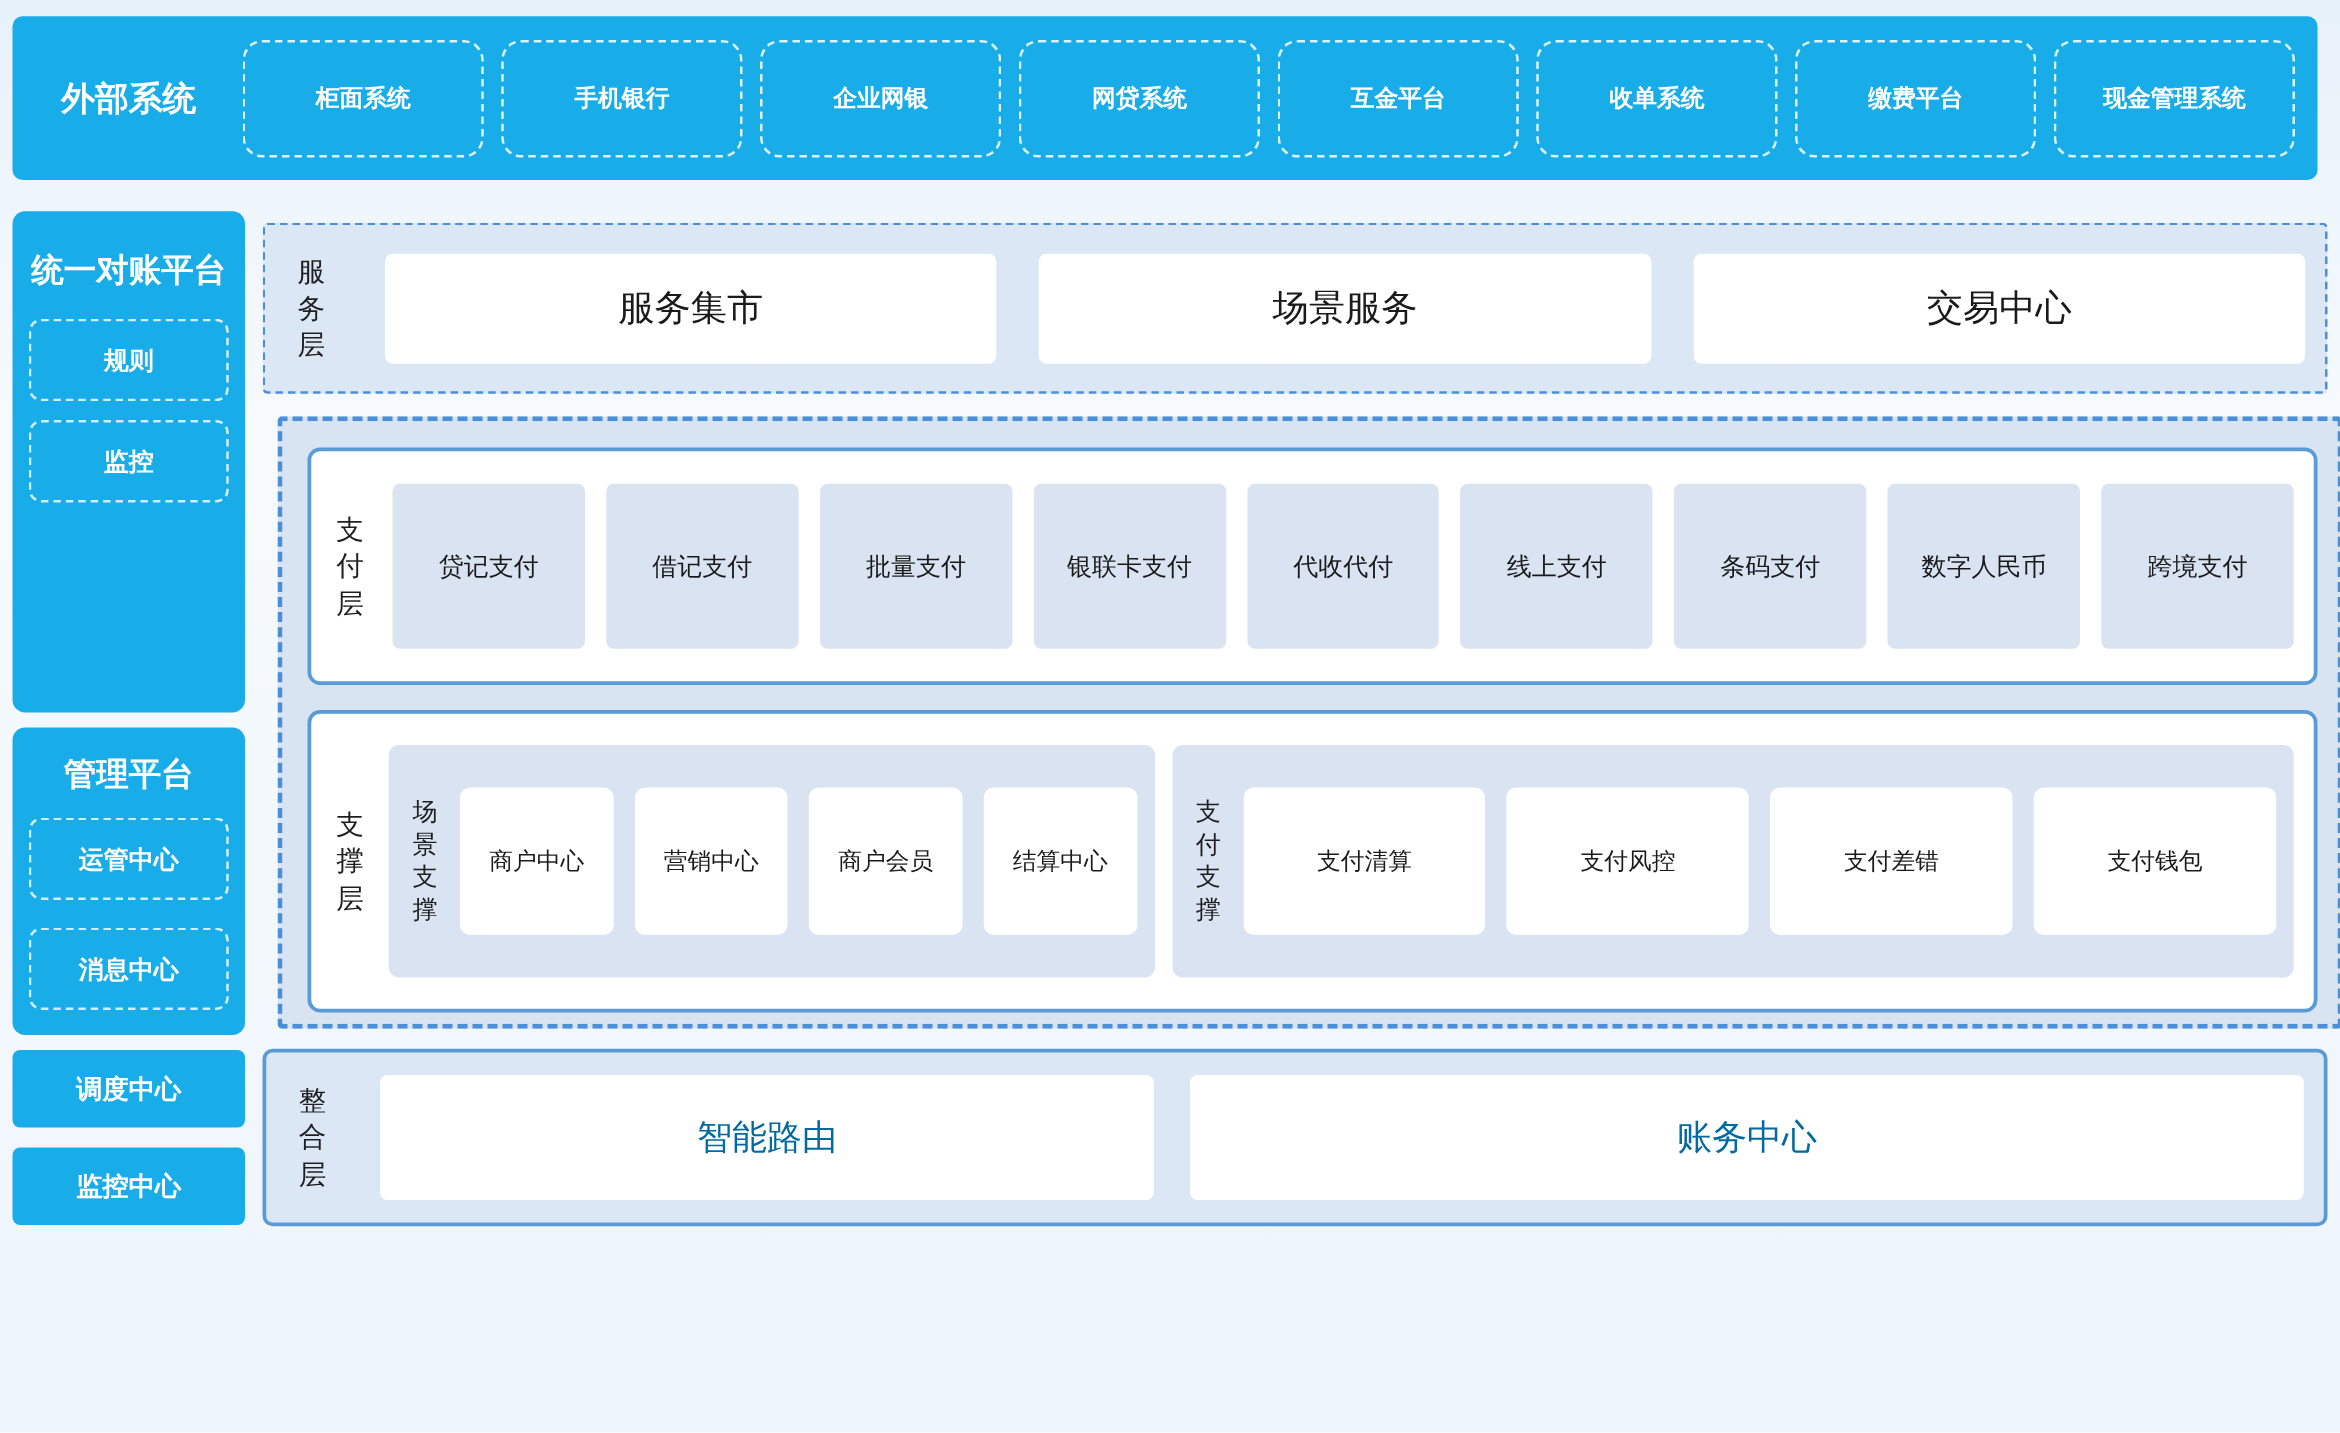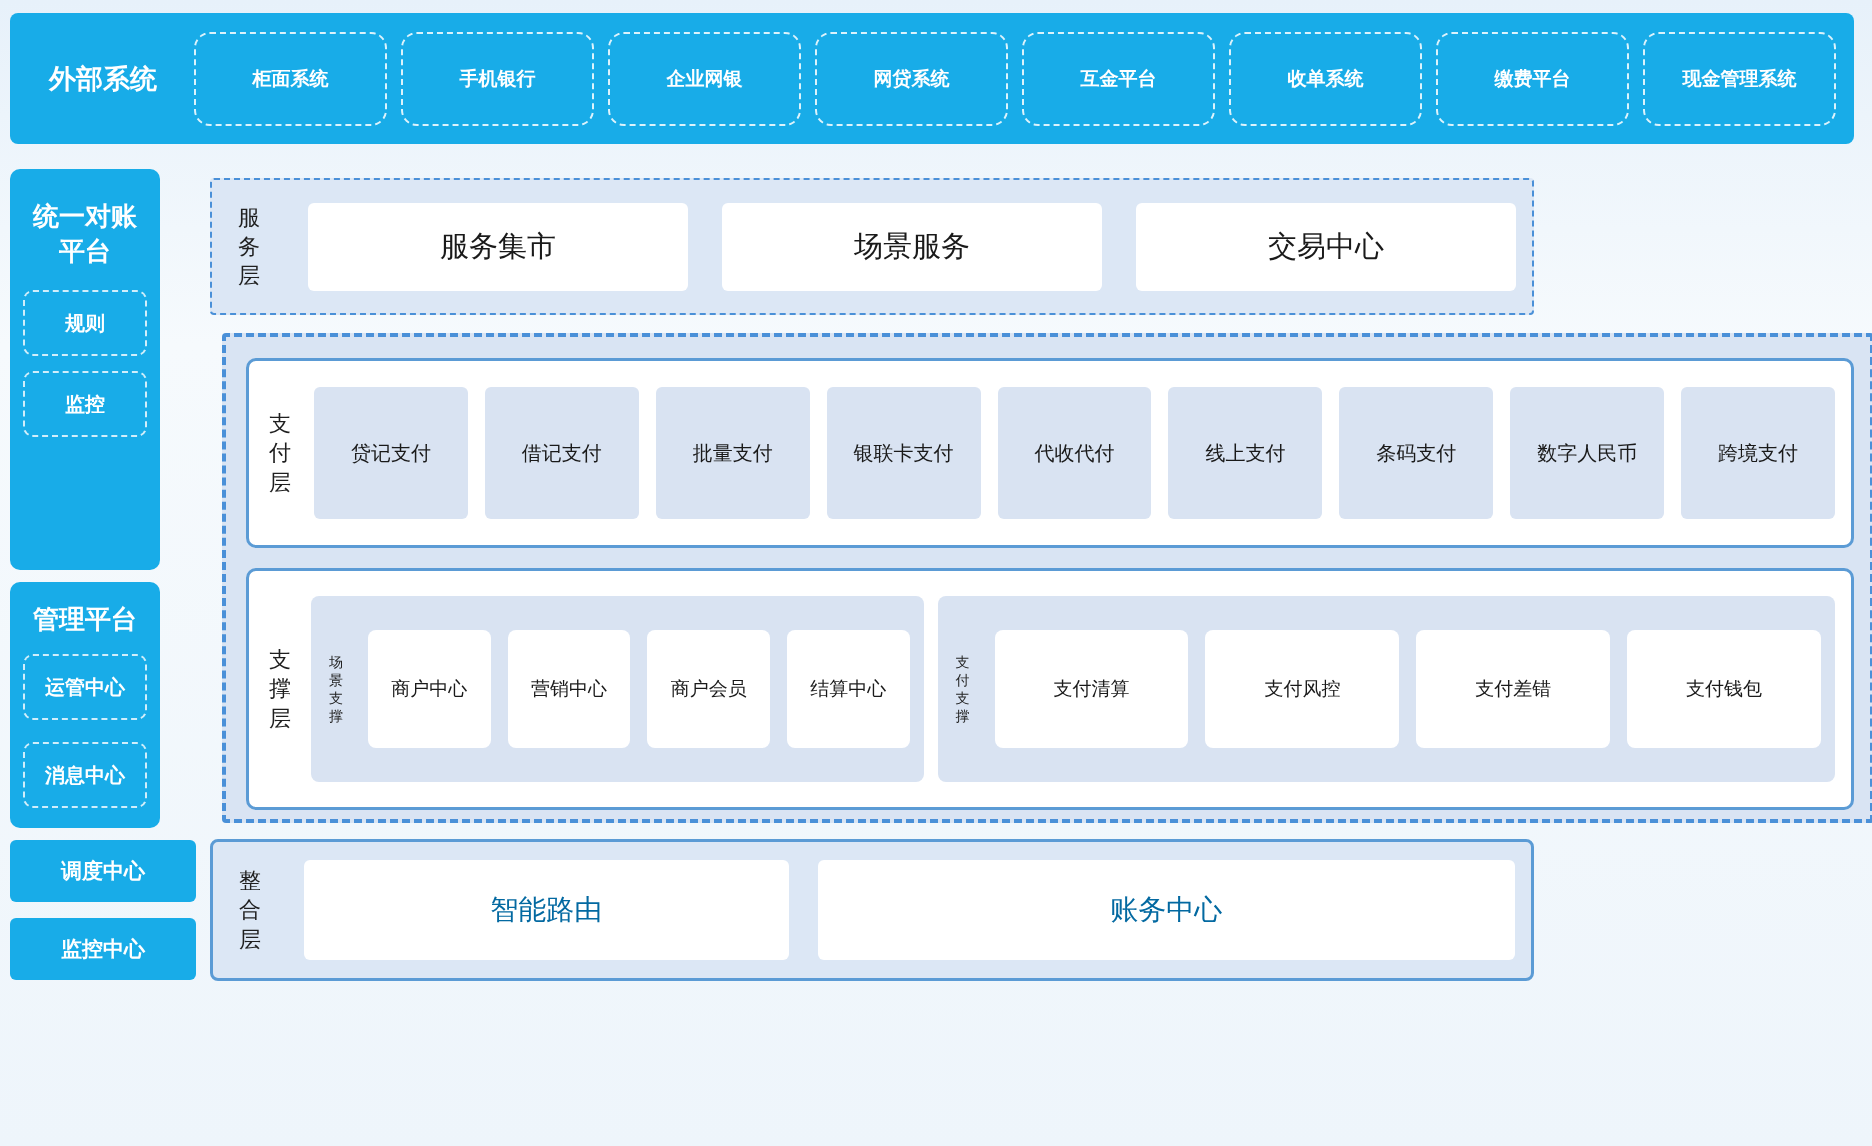--- a/index.html
+++ b/index.html
@@ -15,36 +15,36 @@
     display:flex;align-items:center;color:#fff;box-sizing:border-box;
   }
   .bar-title{font-weight:bold;font-size:27px;text-align:center;flex:none;}
   .bar-items{flex:1;display:flex;gap:14px;}
   .dash-item{
     flex:1;height:90px;border:2px dashed rgba(255,255,255,.85);border-radius:16px;
     display:flex;align-items:center;justify-content:center;
     font-size:19px;font-weight:bold;color:#fff;
   }
   .side-block{
-    position:absolute;left:10px;width:150px;background:#18ace8;border-radius:10px;
+    position:absolute;left:10px;width:186px;background:#18ace8;border-radius:10px;
     color:#fff;padding:0 13px;box-sizing:border-box;
   }
   .side-title{font-size:26px;font-weight:bold;text-align:center;}
   .side-item{
     height:62px;border:2px dashed rgba(255,255,255,.8);border-radius:10px;
     display:flex;align-items:center;justify-content:center;
     font-size:20px;font-weight:bold;margin-top:15px;
   }
   .side-solid{
     position:absolute;left:10px;width:186px;height:62px;background:#18ace8;border-radius:6px;
     color:#fff;display:flex;align-items:center;justify-content:center;
     font-size:21px;font-weight:bold;
   }
   
-  .layer{position:absolute;left:210px;width:1324px;box-sizing:border-box;display:flex;align-items:center;}
+  .layer{position:absolute;left:210px;width:1652px;box-sizing:border-box;display:flex;align-items:center;}
   .vlabel{
     flex:none;width:26px;margin:0 12px 0 8px;font-size:22px;color:#1f1f1f;
     line-height:1.32;text-align:center;word-break:break-all;
   }
   .service-layer{
     top:178px;height:137px;background:#dce7f5;
     border:2px dashed #4a90d8;border-radius:4px;padding:0 16px;gap:34px;
   }
   .svc-box{flex:1;height:88px;background:#fff;border-radius:6px;
     display:flex;align-items:center;justify-content:center;font-size:29px;color:#1a1a1a;}
@@ -58,22 +58,22 @@
     display:flex;align-items:center;padding:0 16px;
   }
   .payment-panel{top:21px;height:190px;gap:17px;}
   .pay-item{flex:1;height:132px;background:#d9e3f2;border-radius:6px;
     display:flex;align-items:center;justify-content:center;font-size:20px;color:#1a1a1a;}
   .support-panel{top:231px;height:242px;gap:14px;}
   .group{height:186px;background:#d9e3f2;border-radius:8px;
     display:flex;align-items:center;padding:0 14px;gap:17px;box-sizing:border-box;}
   .group-scene{flex:39;}
   .group-pay{flex:58;}
-  .glabel{flex:none;width:22px;margin-left:4px;font-size:14px;color:#1f1f1f;
-    line-height:1.3;text-align:left;word-break:break-all;}
+  .glabel{flex:none;width:22px;margin-left:4px;font-size:20px;color:#1f1f1f;
+    line-height:1.3;text-align:center;word-break:break-all;}
   .sup-item{flex:1;height:118px;background:#fff;border-radius:8px;
     display:flex;align-items:center;justify-content:center;font-size:19px;color:#1a1a1a;}
   .integration-layer{
     top:839px;height:142px;background:#dce7f5;
     border:3px solid #5b9bd5;border-radius:8px;padding:0 16px;gap:29px;
   }
   .int-box{height:100px;background:#fff;border-radius:6px;
     display:flex;align-items:center;justify-content:center;font-size:28px;color:#0369a1;}
   .int-1{flex:41;}
   .int-2{flex:59;}

